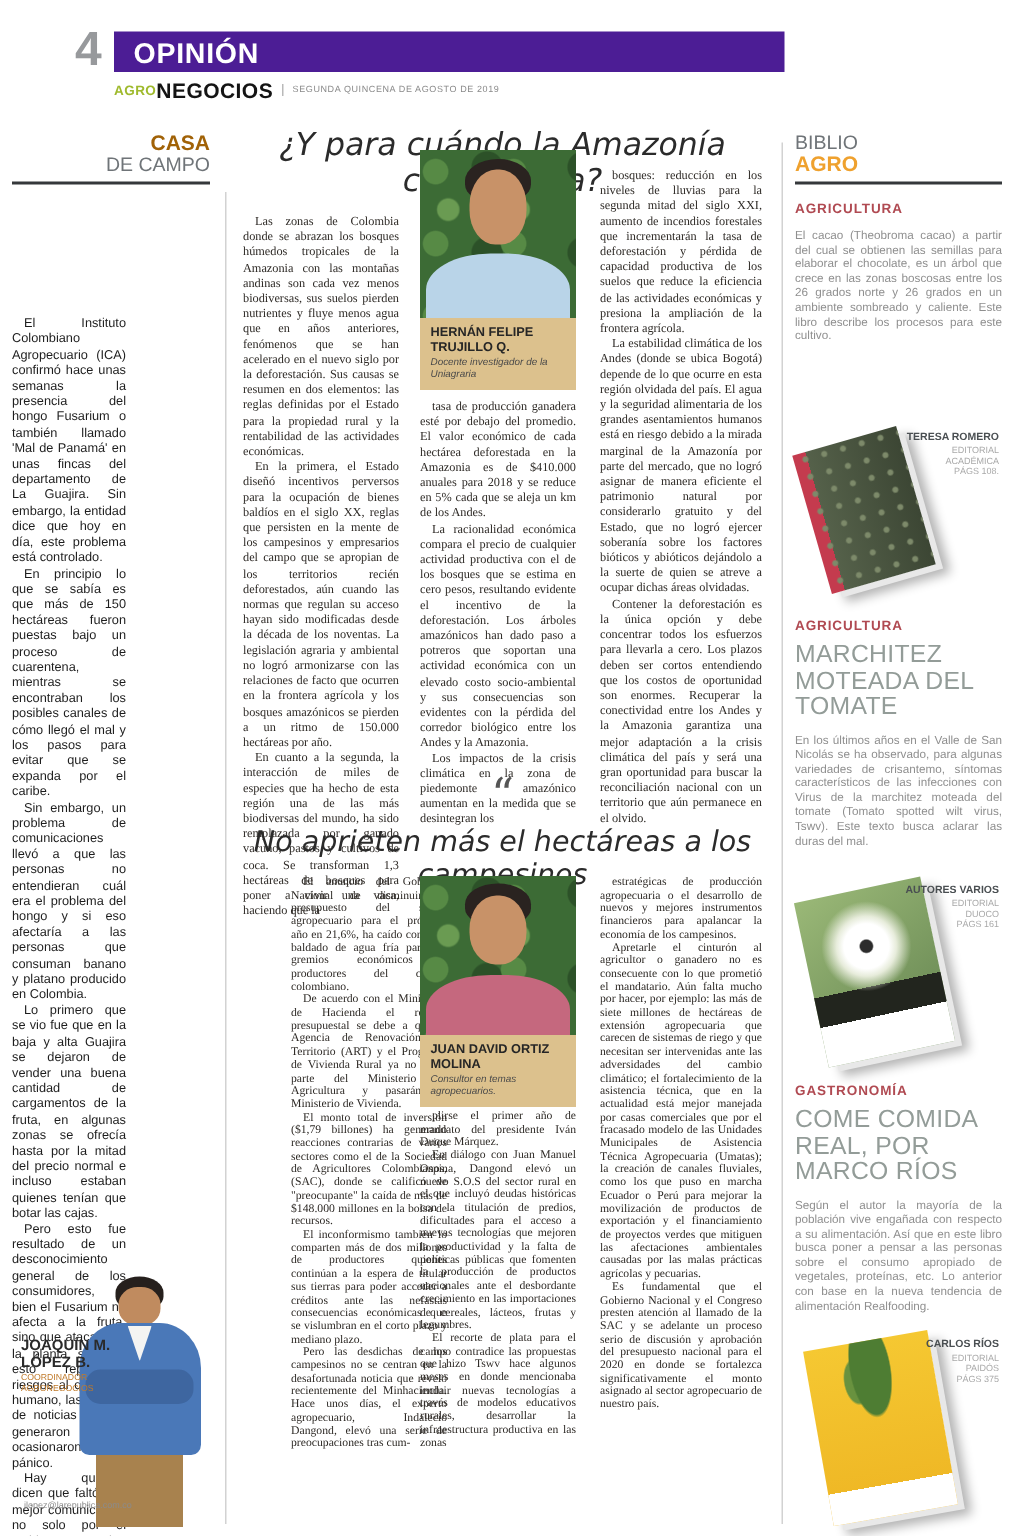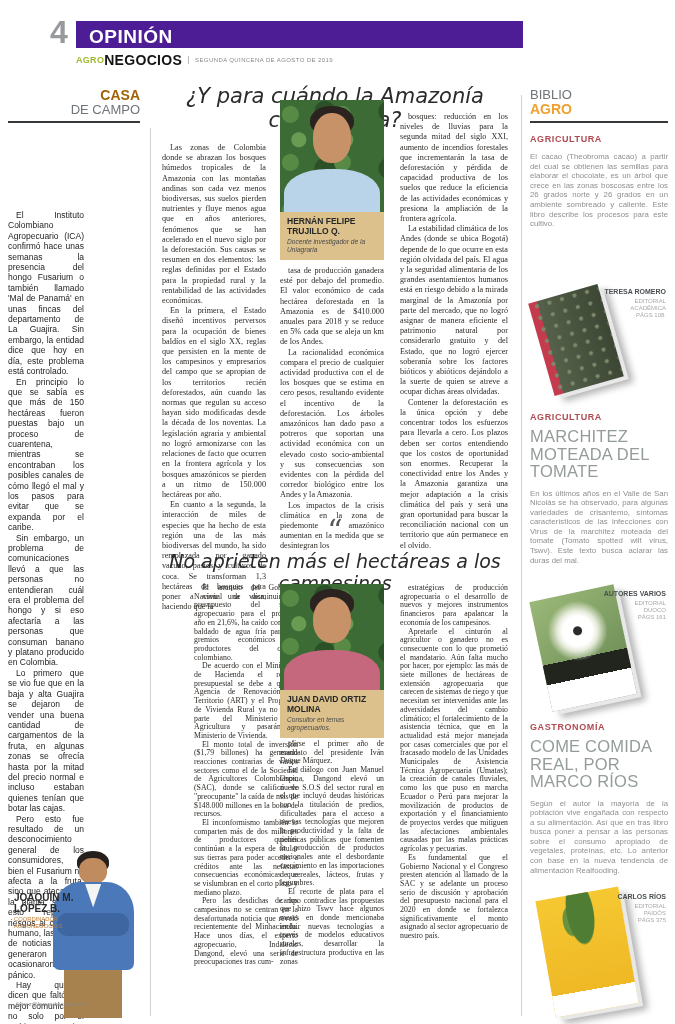--- a/index.html
+++ b/index.html
@@ -244,21 +244,21 @@
   <div class="bib-credit" style="left:598px;top:590px;width:68px;">
     <div class="cn">AUTORES VARIOS</div>
     <div class="cl">EDITORIAL
 DUOCO
 PÁGS 161</div>
   </div>
 
   <div class="bib" style="top:722px;">
     <div class="bib-cat">GASTRONOMÍA</div>
     <div class="bib-title">COME COMIDA REAL, POR MARCO RÍOS</div>
-    <div class="bib-text">Según el autor la mayoría de la población vive engañada con respecto a su alimentación. Así que en tras libro busca poner a pensar a las personas sobre el consumo apropiado de vegetales, proteínas, etc. Lo anterior con base en la nueva tendencia de alimentación Realfooding.</div>
+    <div class="bib-text">Según el autor la mayoría de la población vive engañada con respecto a su alimentación. Así que en este libro busca poner a pensar a las personas sobre el consumo apropiado de vegetales, proteínas, etc. Lo anterior con base en la nueva tendencia de alimentación Realfooding.</div>
   </div>
   <div class="book book3"></div>
   <div class="bib-credit" style="left:600px;top:893px;width:66px;">
     <div class="cn">CARLOS RÍOS</div>
     <div class="cl">EDITORIAL
 PAIDÓS
 PÁGS 375</div>
   </div>
 
 </div>

